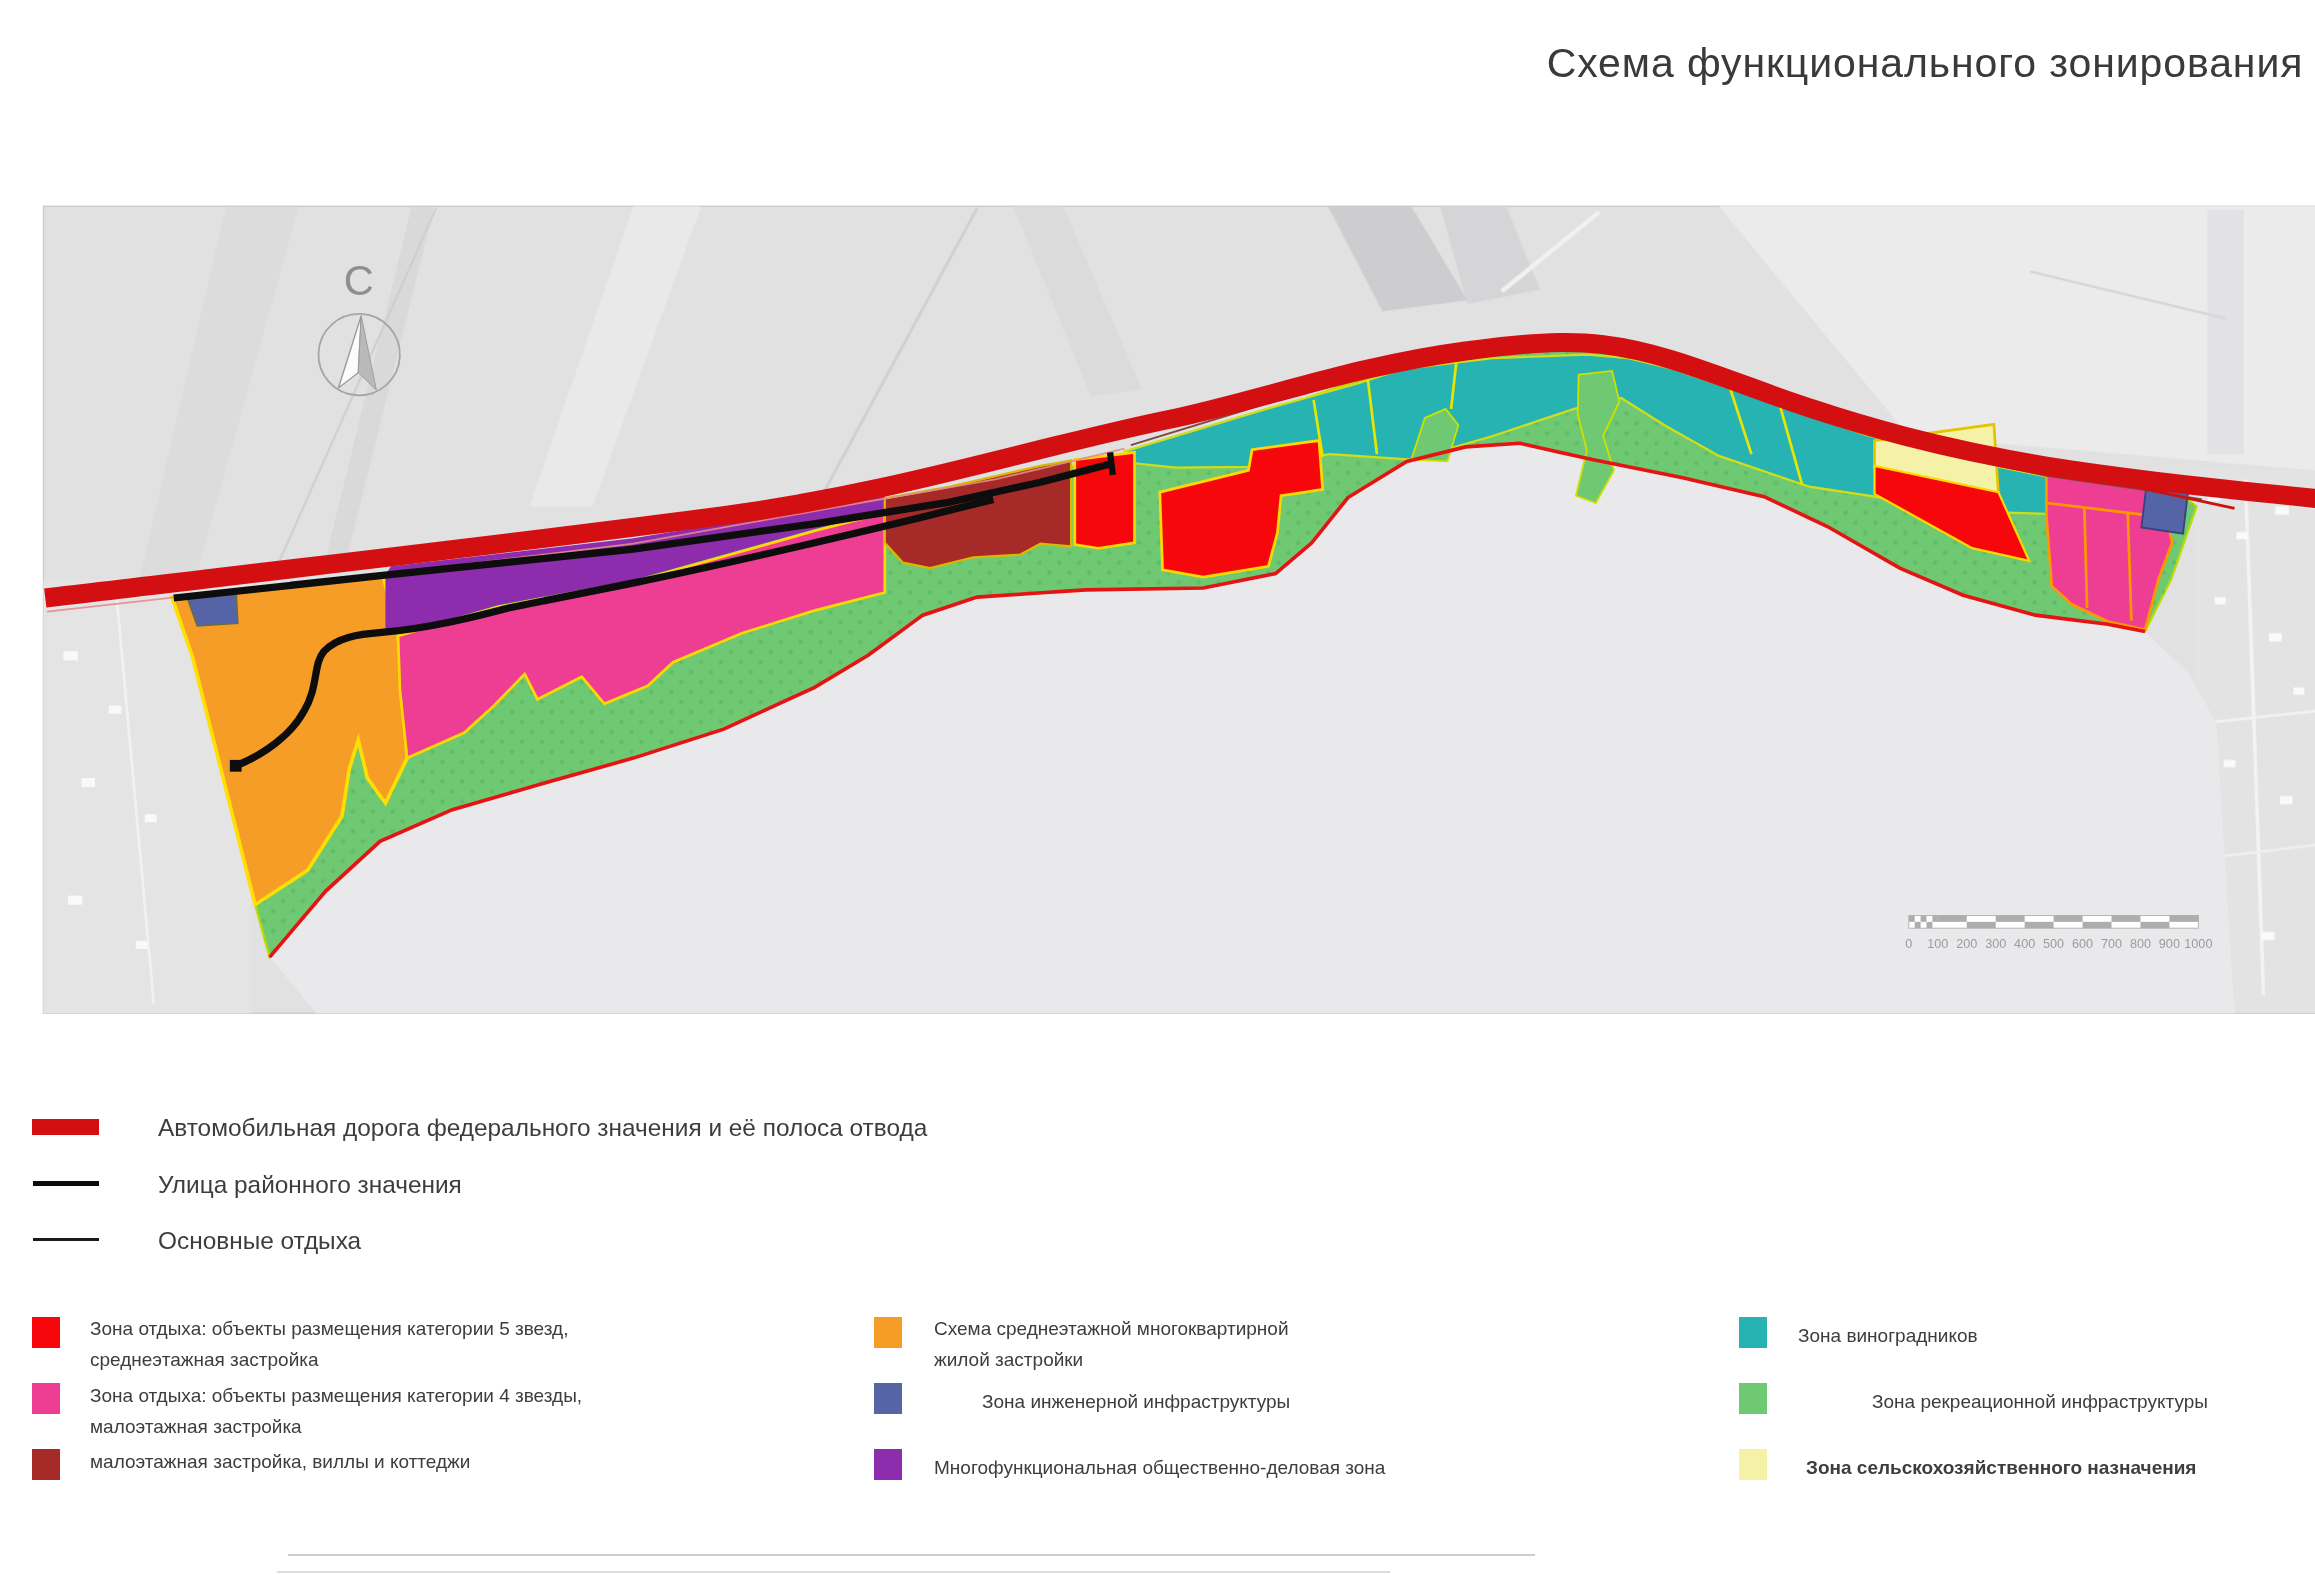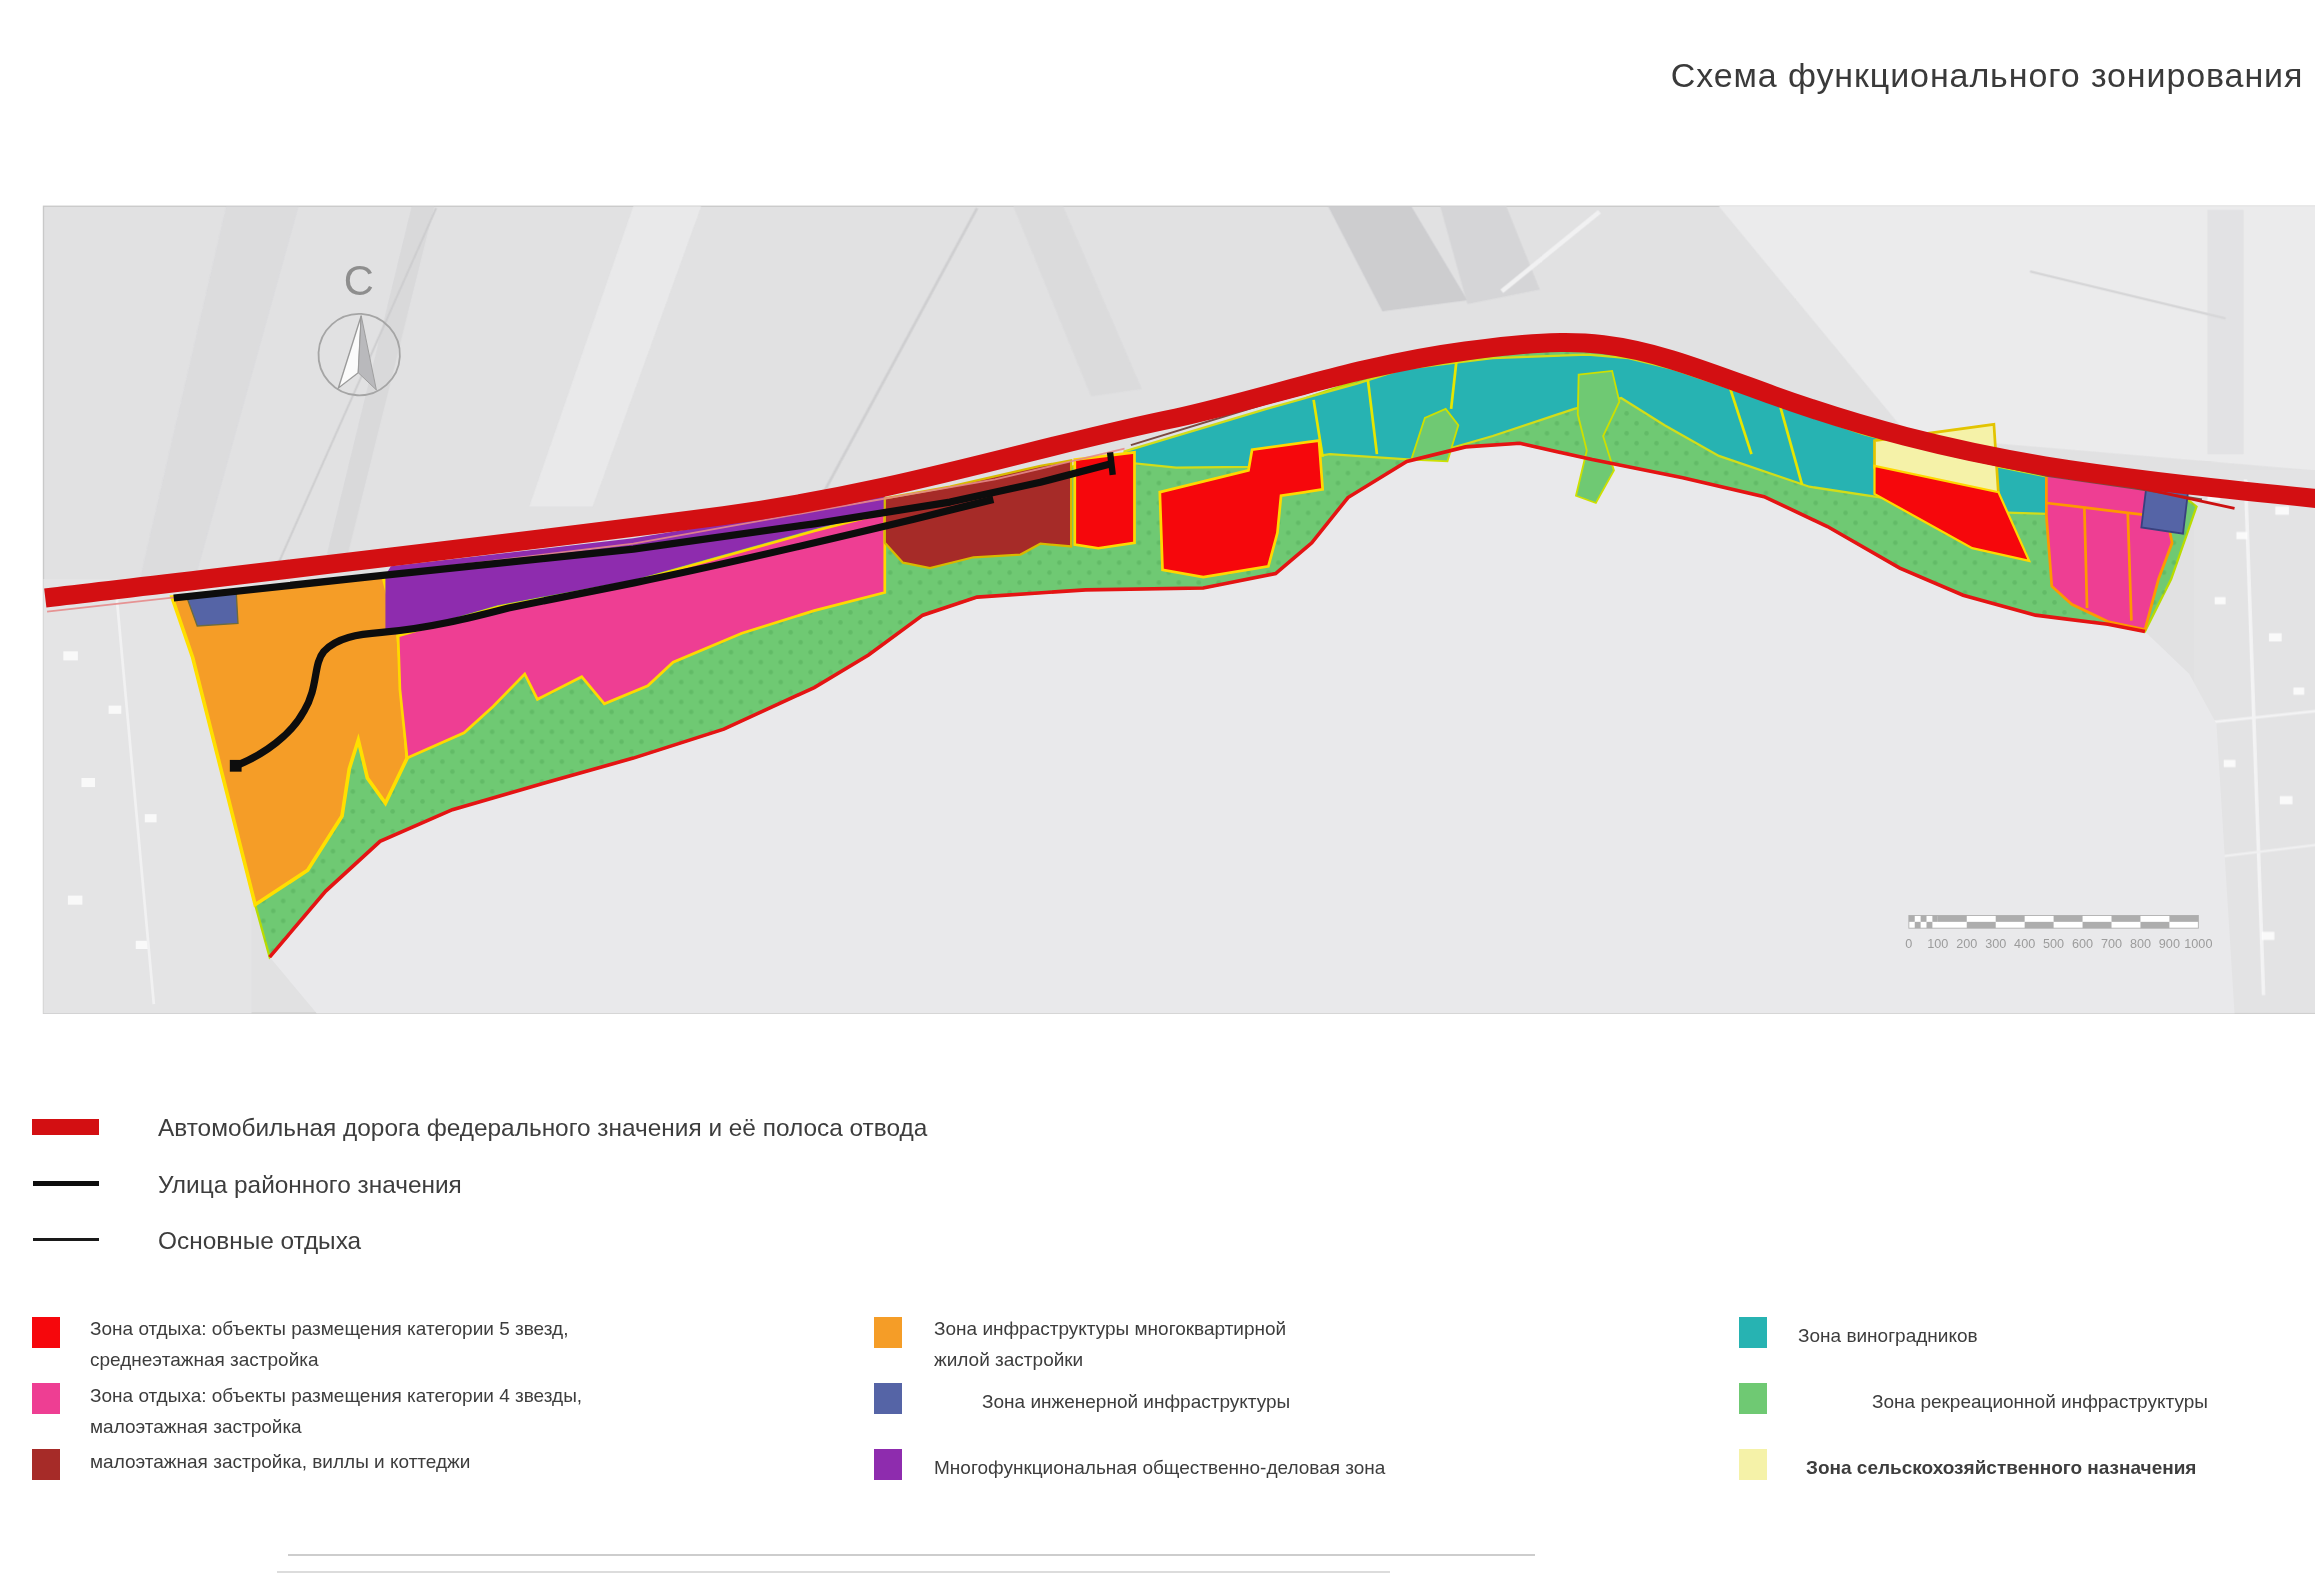--- a/index.html
+++ b/index.html
@@ -1,18 +1,18 @@
 <!DOCTYPE html>
 <html style="font-size:14.5px"><head>
 <meta charset="utf-8">
 <style>
   html,body{margin:0;padding:0;background:#ffffff;}
   .page{position:relative;width:2316px;height:1575px;background:#ffffff;overflow:hidden;
         font-family:"Liberation Sans",sans-serif;color:#3f3f3f;}
-  .page-title{position:absolute;top:56px;right:12.7px;font-size:34px;letter-spacing:0.9px;color:#3a3a3a;white-space:nowrap;}
+  .page-title{position:absolute;top:40px;right:12.7px;font-size:41px;letter-spacing:0.9px;color:#3a3a3a;white-space:nowrap;}
   #map-svg{position:absolute;left:0;top:0;}
   svg text{font-family:"Liberation Sans",sans-serif;}
 
   
   .sw{position:absolute;}
   .legend-line-label{position:absolute;left:150px;height:27px;display:flex;align-items:center;
         font-size:24.4px;white-space:nowrap;color:#3d3d3d;margin-left:8px;}
   .zone-label{position:absolute;font-size:19px;line-height:31px;white-space:nowrap;color:#3d3d3d;}
   .bottom-rule{position:absolute;left:288px;top:1554px;width:1247px;height:1.8px;background:#cdcdcd;}
   .bottom-rule2{position:absolute;left:277px;top:1571px;width:1113px;height:1.8px;background:#dcdcdc;}
@@ -205,21 +205,21 @@
       <div>малоэтажная застройка</div>
   </div>
 
   <div class="sw" style="left: 32px; top: 1449px; width: 28px; height: 31px; background: rgb(166, 43, 40);"></div>
   <div class="zone-label" style="left:90px;top:1446px;">
       <div>малоэтажная застройка, виллы и коттеджи</div>
   </div>
 
   <div class="sw" style="left: 874px; top: 1317px; width: 28px; height: 31px; background: rgb(245, 157, 39);"></div>
   <div class="zone-label" style="left:934px;top:1313px;">
-    <div>Зона инфраструктуры многоквартирной</div>
+    <div>Схема среднеэтажной многоквартирной</div>
       <div>жилой застройки</div>
   </div>
 
   <div class="sw" style="left: 874px; top: 1383px; width: 28px; height: 31px; background: rgb(85, 100, 166);"></div>
   <div class="zone-label" style="left:934px;top:1386px;margin-left:48px;">
     <div>Зона инженерной инфраструктуры</div>
   </div>
 
   <div class="sw" style="left: 874px; top: 1449px; width: 28px; height: 31px; background: rgb(142, 44, 174);"></div>
   <div class="zone-label" style="left:934px;top:1452px;">

